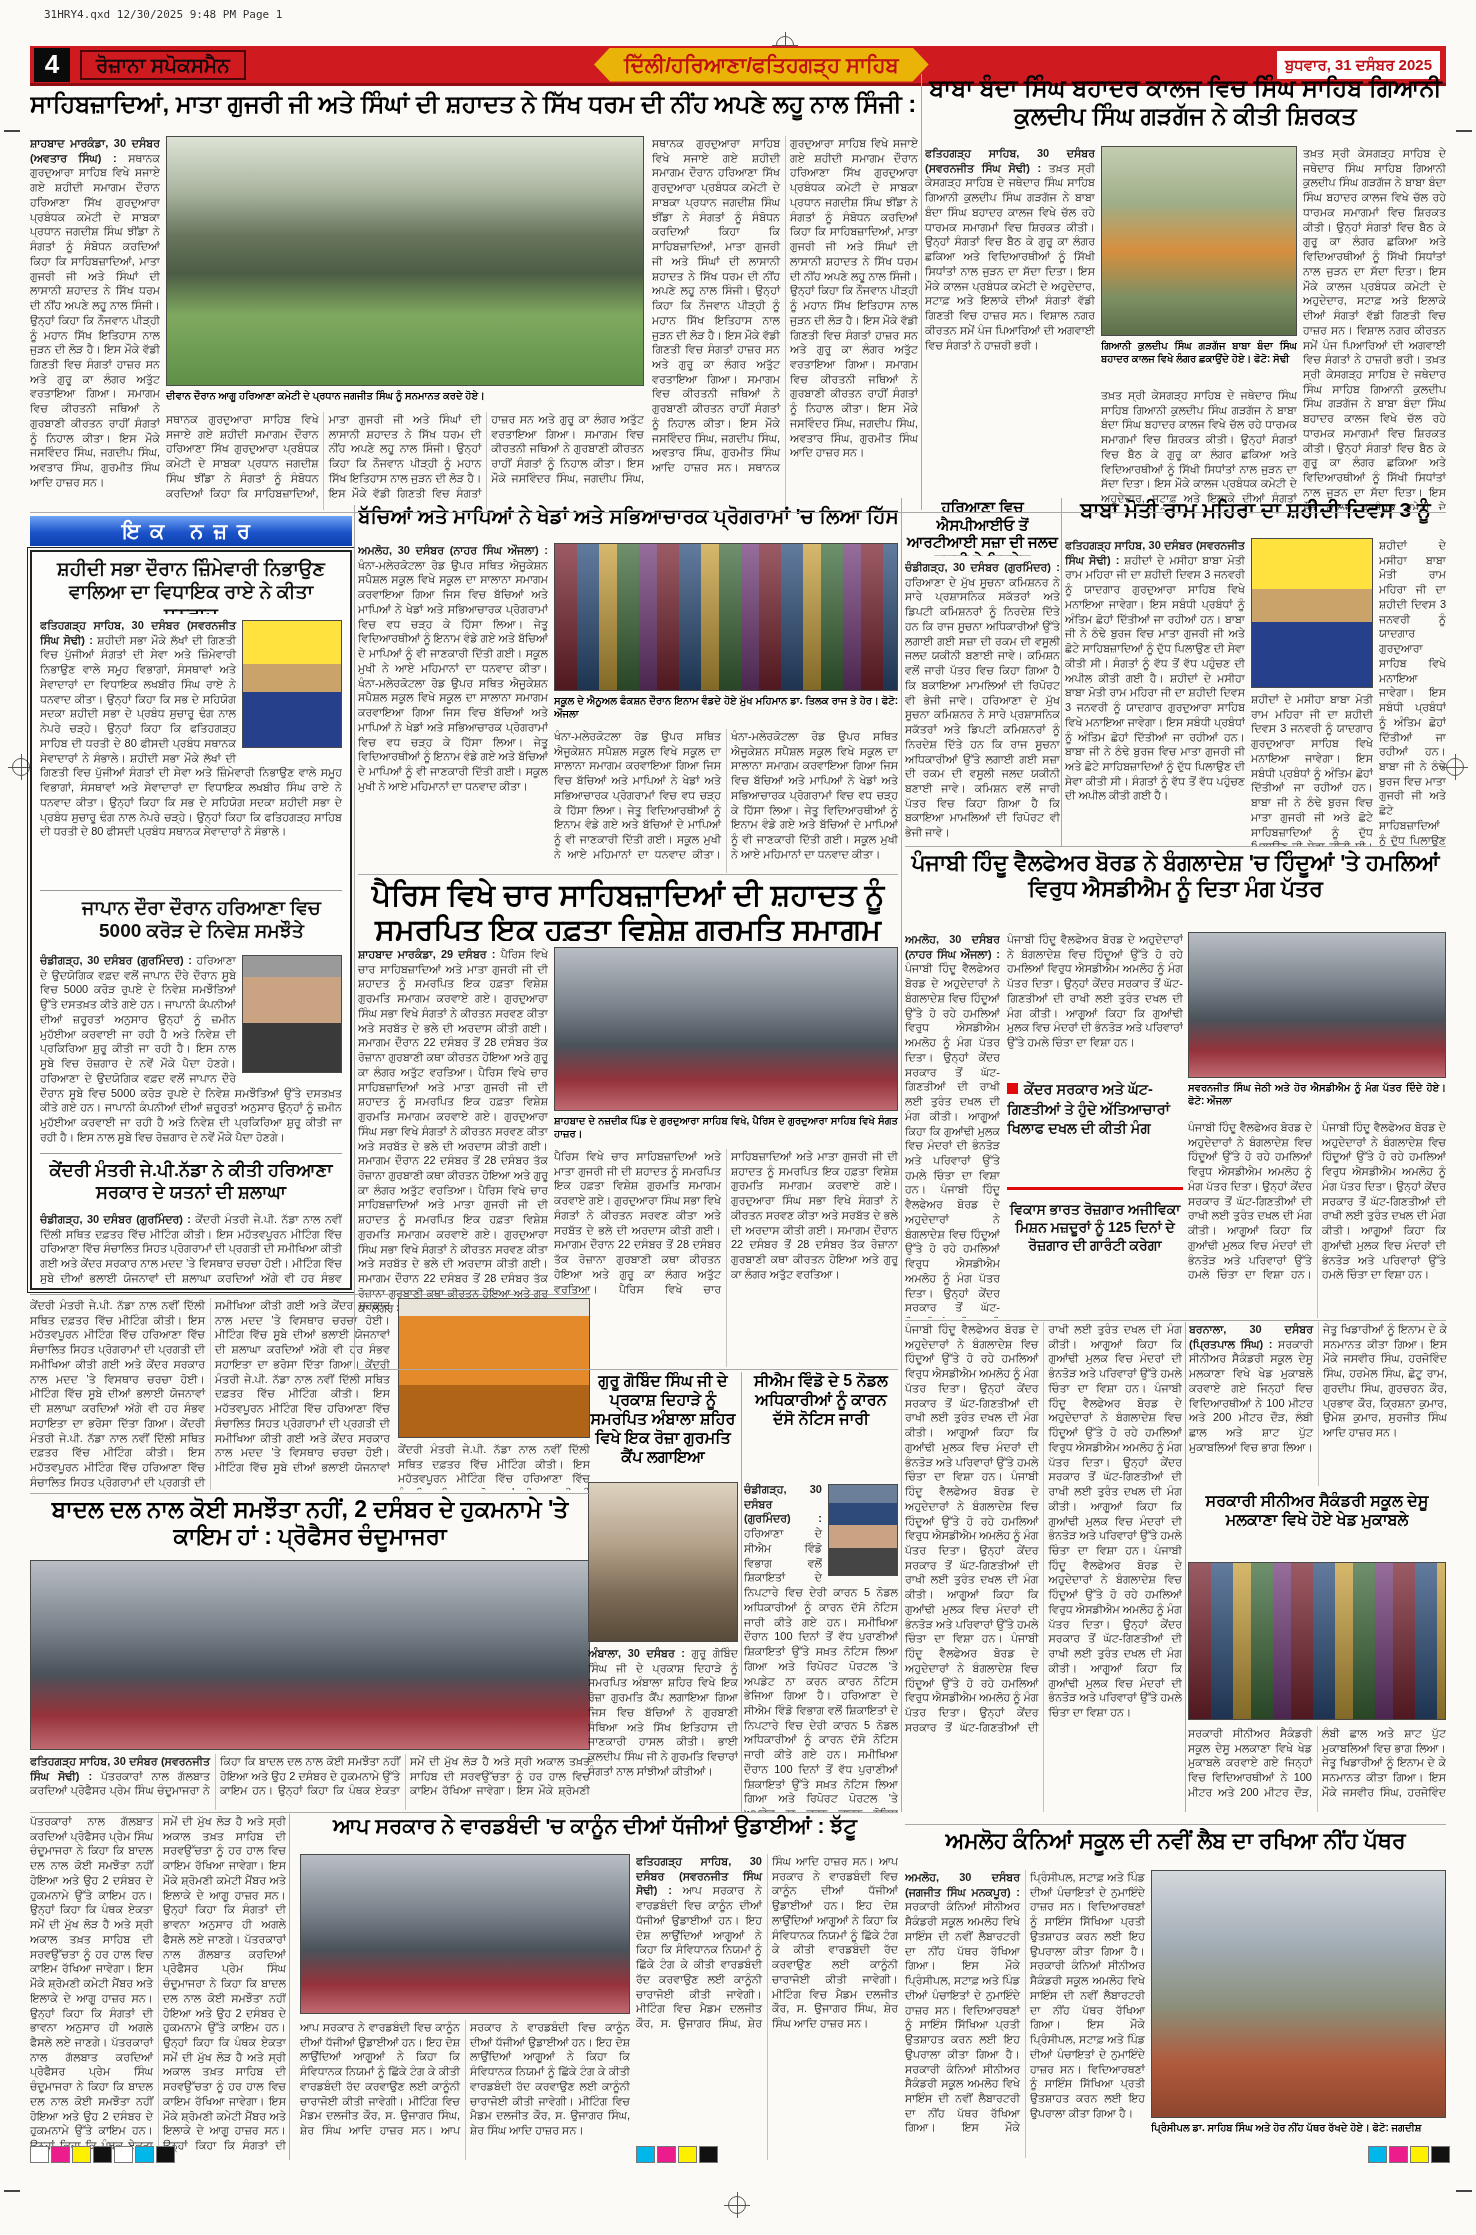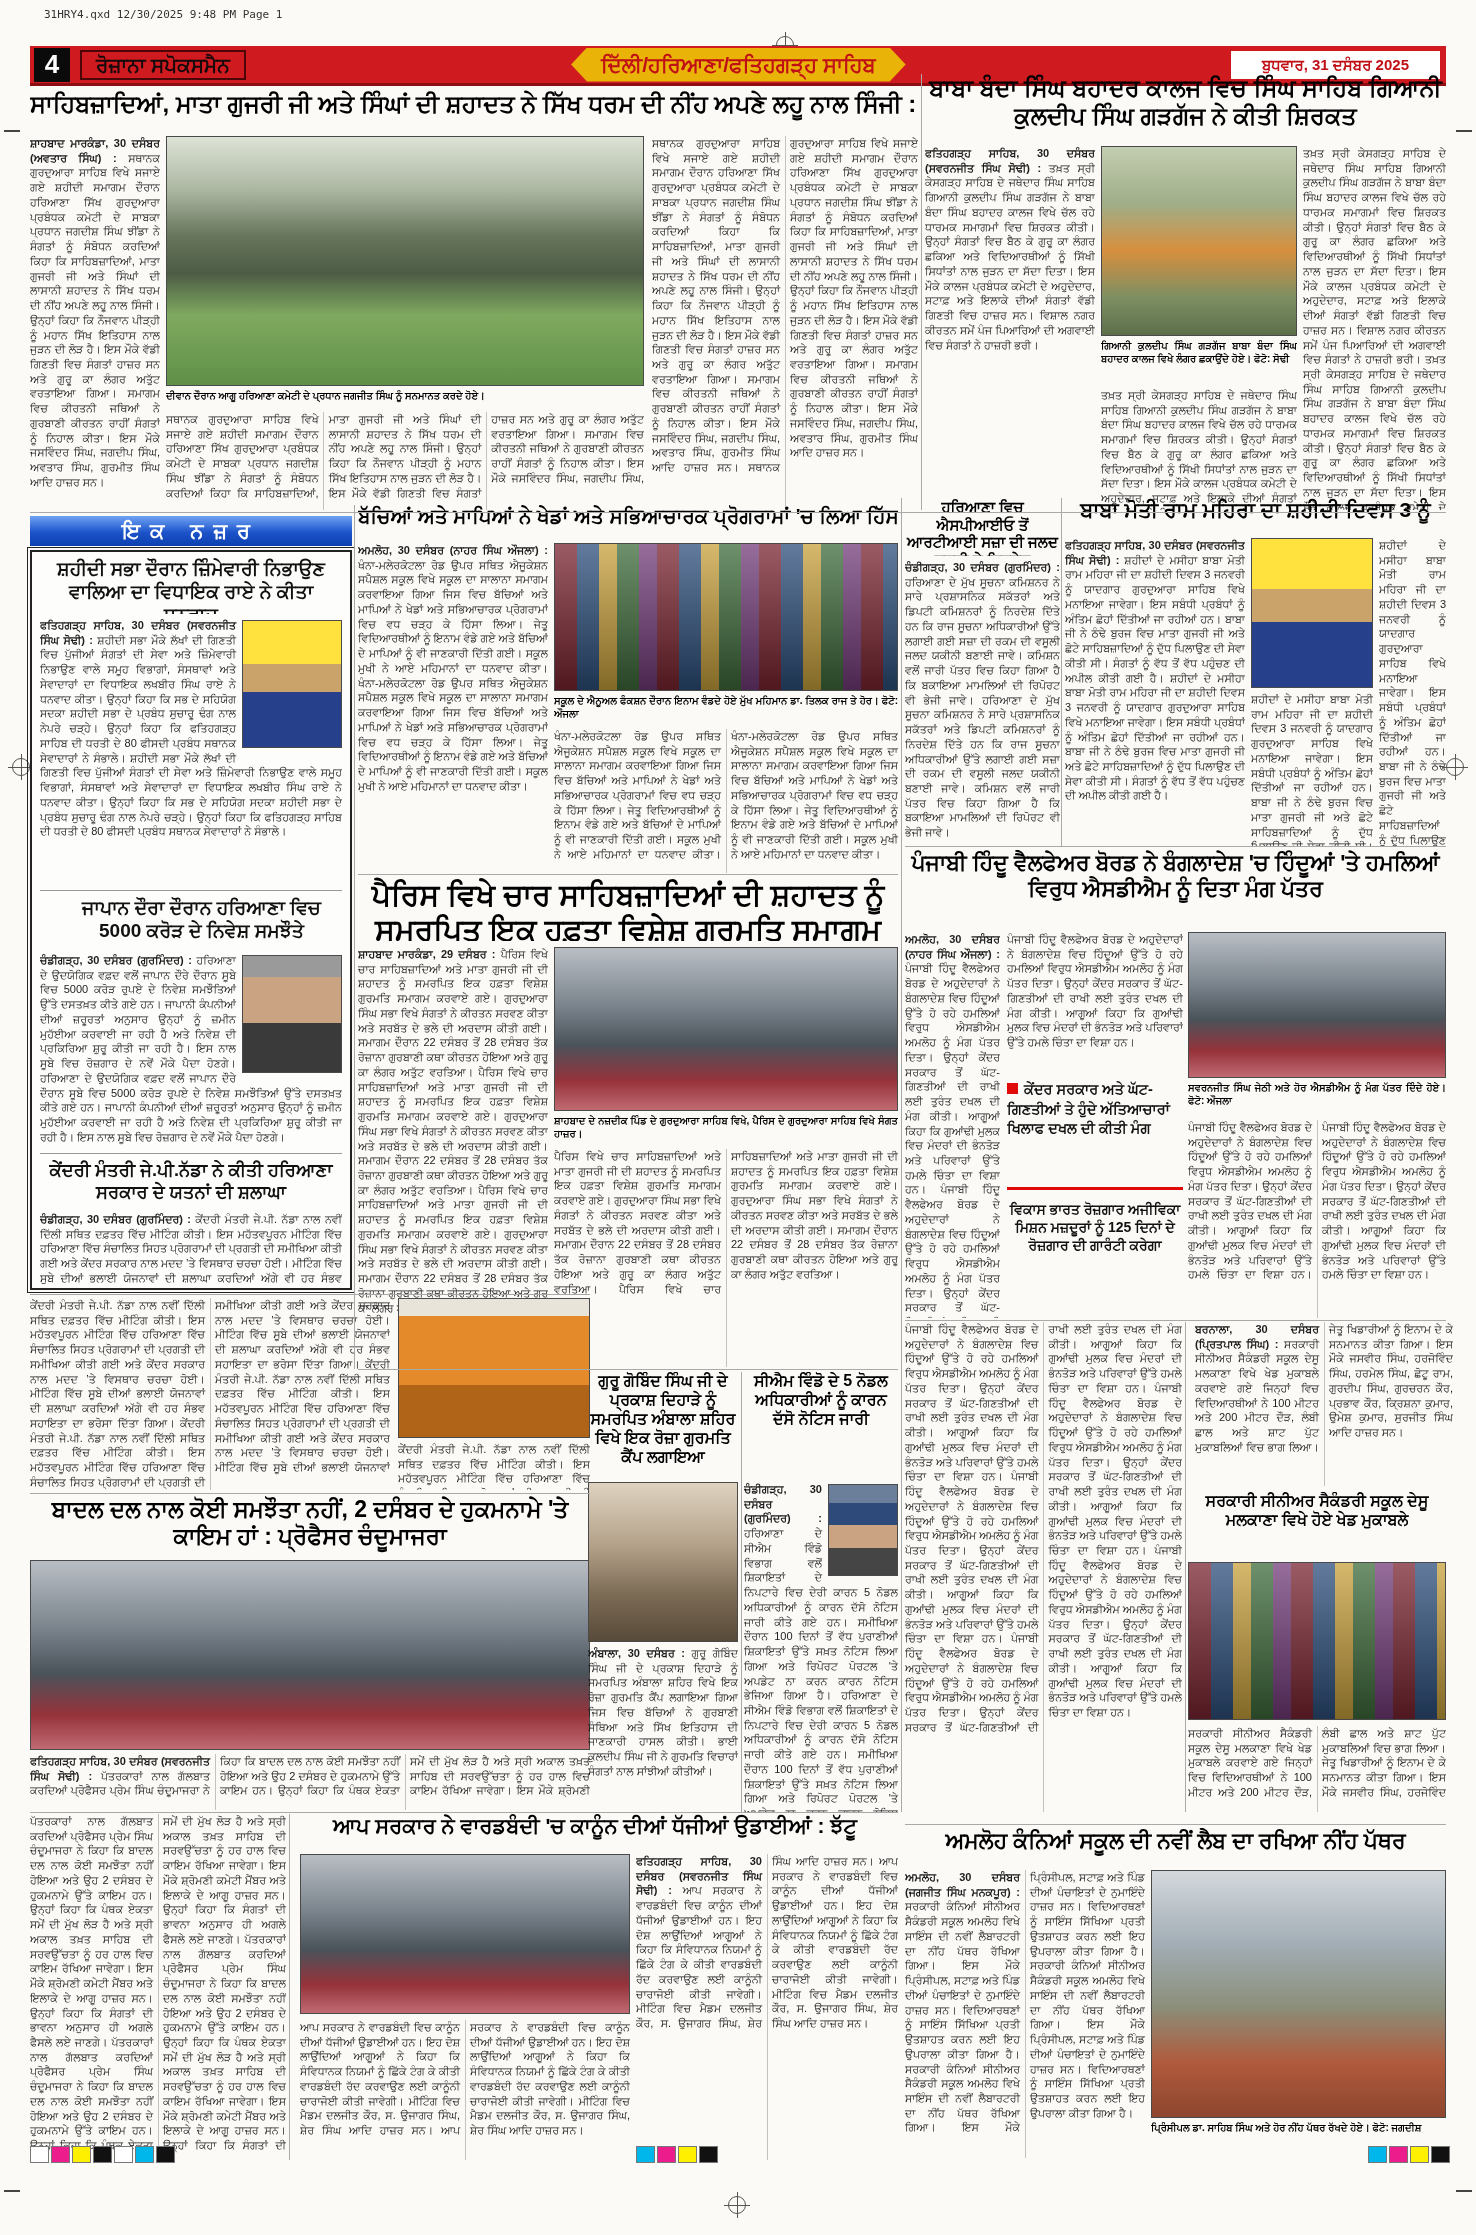--- a/index.html
+++ b/index.html
@@ -15,21 +15,21 @@
   
   .masthead{position:absolute;left:30px;top:46px;width:1416px;height:40px;background:#cf1a20;
             border-bottom:3px solid #8e0d12;display:flex;align-items:center;gap:10px;padding:0;box-sizing:border-box;}
   .pgnum{width:36px;height:34px;margin-left:4px;background:#0b0b0b;color:#fff;font-weight:bold;
          font-size:26px;display:flex;align-items:center;justify-content:center;}
   .papername{border:2px solid #4d0507;color:#17090a;font-weight:bold;font-size:20px;
              padding:2px 14px;line-height:1.1;}
   .ribbon{margin:0 auto;background:#eab308;color:#c01016;font-weight:bold;font-size:21px;
           padding:5px 30px;clip-path:polygon(16px 0,calc(100% - 16px) 0,100% 50%,calc(100% - 16px) 100%,16px 100%,0 50%);
           white-space:nowrap;}
-  .datebox{background:#fff;color:#c01016;font-weight:bold;font-size:15px;padding:5px 31px;
+  .datebox{background:#fff;color:#c01016;font-weight:bold;font-size:15px;padding:5px 8px;
            margin-right:6px;white-space:nowrap;}
   
   .story{position:absolute;}
   .abs{position:absolute;box-sizing:border-box;}
   .hl{font-weight:bold;color:#000;text-align:center;line-height:1.18;overflow:hidden;}
   .nowrap{white-space:nowrap;}
   .bodytxt{font-size:11px;line-height:1.34;text-align:justify;color:#1c1c1c;overflow:hidden;}
   .bodytxt b{font-weight:bold;}
   .cols2{column-count:2;column-gap:10px;column-rule:1px solid #c2c2c2;}
   .cols3{column-count:3;column-gap:10px;column-rule:1px solid #c2c2c2;}
@@ -249,21 +249,21 @@
     <div class="abs hl nowrap" style="left:0;top:0;width:606px;height:34px;font-size:21px;">ਆਪ ਸਰਕਾਰ ਨੇ ਵਾਰਡਬੰਦੀ 'ਚ ਕਾਨੂੰਨ ਦੀਆਂ ਧੱਜੀਆਂ ਉਡਾਈਆਂ : ਝੱਟੂ</div>
     <div class="abs photo ph-meeting" style="left:8px;top:40px;width:330px;height:160px;"></div>
     <div class="abs bodytxt cols2" style="left:8px;top:206px;width:330px;height:140px;">ਆਪ ਸਰਕਾਰ ਨੇ ਵਾਰਡਬੰਦੀ ਵਿਚ ਕਾਨੂੰਨ ਦੀਆਂ ਧੱਜੀਆਂ ਉਡਾਈਆਂ ਹਨ। ਇਹ ਦੋਸ਼ ਲਾਉਂਦਿਆਂ ਆਗੂਆਂ ਨੇ ਕਿਹਾ ਕਿ ਸੰਵਿਧਾਨਕ ਨਿਯਮਾਂ ਨੂੰ ਛਿੱਕੇ ਟੰਗ ਕੇ ਕੀਤੀ ਵਾਰਡਬੰਦੀ ਰੱਦ ਕਰਵਾਉਣ ਲਈ ਕਾਨੂੰਨੀ ਚਾਰਾਜੋਈ ਕੀਤੀ ਜਾਵੇਗੀ। ਮੀਟਿੰਗ ਵਿਚ ਮੈਡਮ ਦਲਜੀਤ ਕੌਰ, ਸ. ਉਜਾਗਰ ਸਿੰਘ, ਸ਼ੇਰ ਸਿੰਘ ਆਦਿ ਹਾਜ਼ਰ ਸਨ। ਆਪ ਸਰਕਾਰ ਨੇ ਵਾਰਡਬੰਦੀ ਵਿਚ ਕਾਨੂੰਨ ਦੀਆਂ ਧੱਜੀਆਂ ਉਡਾਈਆਂ ਹਨ। ਇਹ ਦੋਸ਼ ਲਾਉਂਦਿਆਂ ਆਗੂਆਂ ਨੇ ਕਿਹਾ ਕਿ ਸੰਵਿਧਾਨਕ ਨਿਯਮਾਂ ਨੂੰ ਛਿੱਕੇ ਟੰਗ ਕੇ ਕੀਤੀ ਵਾਰਡਬੰਦੀ ਰੱਦ ਕਰਵਾਉਣ ਲਈ ਕਾਨੂੰਨੀ ਚਾਰਾਜੋਈ ਕੀਤੀ ਜਾਵੇਗੀ। ਮੀਟਿੰਗ ਵਿਚ ਮੈਡਮ ਦਲਜੀਤ ਕੌਰ, ਸ. ਉਜਾਗਰ ਸਿੰਘ, ਸ਼ੇਰ ਸਿੰਘ ਆਦਿ ਹਾਜ਼ਰ ਸਨ।</div>
     <div class="abs bodytxt cols2" style="left:344px;top:40px;width:262px;height:306px;">
       <b>ਫਤਿਹਗੜ੍ਹ ਸਾਹਿਬ, 30 ਦਸੰਬਰ (ਸਵਰਨਜੀਤ ਸਿੰਘ ਸੋਢੀ) :</b>
       <span>ਆਪ ਸਰਕਾਰ ਨੇ ਵਾਰਡਬੰਦੀ ਵਿਚ ਕਾਨੂੰਨ ਦੀਆਂ ਧੱਜੀਆਂ ਉਡਾਈਆਂ ਹਨ। ਇਹ ਦੋਸ਼ ਲਾਉਂਦਿਆਂ ਆਗੂਆਂ ਨੇ ਕਿਹਾ ਕਿ ਸੰਵਿਧਾਨਕ ਨਿਯਮਾਂ ਨੂੰ ਛਿੱਕੇ ਟੰਗ ਕੇ ਕੀਤੀ ਵਾਰਡਬੰਦੀ ਰੱਦ ਕਰਵਾਉਣ ਲਈ ਕਾਨੂੰਨੀ ਚਾਰਾਜੋਈ ਕੀਤੀ ਜਾਵੇਗੀ। ਮੀਟਿੰਗ ਵਿਚ ਮੈਡਮ ਦਲਜੀਤ ਕੌਰ, ਸ. ਉਜਾਗਰ ਸਿੰਘ, ਸ਼ੇਰ ਸਿੰਘ ਆਦਿ ਹਾਜ਼ਰ ਸਨ। ਆਪ ਸਰਕਾਰ ਨੇ ਵਾਰਡਬੰਦੀ ਵਿਚ ਕਾਨੂੰਨ ਦੀਆਂ ਧੱਜੀਆਂ ਉਡਾਈਆਂ ਹਨ। ਇਹ ਦੋਸ਼ ਲਾਉਂਦਿਆਂ ਆਗੂਆਂ ਨੇ ਕਿਹਾ ਕਿ ਸੰਵਿਧਾਨਕ ਨਿਯਮਾਂ ਨੂੰ ਛਿੱਕੇ ਟੰਗ ਕੇ ਕੀਤੀ ਵਾਰਡਬੰਦੀ ਰੱਦ ਕਰਵਾਉਣ ਲਈ ਕਾਨੂੰਨੀ ਚਾਰਾਜੋਈ ਕੀਤੀ ਜਾਵੇਗੀ। ਮੀਟਿੰਗ ਵਿਚ ਮੈਡਮ ਦਲਜੀਤ ਕੌਰ, ਸ. ਉਜਾਗਰ ਸਿੰਘ, ਸ਼ੇਰ ਸਿੰਘ ਆਦਿ ਹਾਜ਼ਰ ਸਨ।</span>
     </div>
   </div>
 
   <div class="story" style="left:1188px;top:1322px;width:258px;height:490px;">
-    <div class="abs bodytxt cols2" style="left:7px;top:0;width:258px;height:164px;">
+    <div class="abs bodytxt cols2" style="left:1px;top:0;width:258px;height:164px;">
       <b>ਬਰਨਾਲਾ, 30 ਦਸੰਬਰ (ਪ੍ਰਿਤਪਾਲ ਸਿੰਘ) :</b>
       <span>ਸਰਕਾਰੀ ਸੀਨੀਅਰ ਸੈਕੰਡਰੀ ਸਕੂਲ ਦੇਸੂ ਮਲਕਾਣਾ ਵਿਖੇ ਖੇਡ ਮੁਕਾਬਲੇ ਕਰਵਾਏ ਗਏ ਜਿਨ੍ਹਾਂ ਵਿਚ ਵਿਦਿਆਰਥੀਆਂ ਨੇ 100 ਮੀਟਰ ਅਤੇ 200 ਮੀਟਰ ਦੌੜ, ਲੰਬੀ ਛਾਲ ਅਤੇ ਸ਼ਾਟ ਪੁੱਟ ਮੁਕਾਬਲਿਆਂ ਵਿਚ ਭਾਗ ਲਿਆ। ਜੇਤੂ ਖਿਡਾਰੀਆਂ ਨੂੰ ਇਨਾਮ ਦੇ ਕੇ ਸਨਮਾਨਤ ਕੀਤਾ ਗਿਆ। ਇਸ ਮੌਕੇ ਜਸਵੀਰ ਸਿੰਘ, ਹਰਜੋਵਿੰਦ ਸਿੰਘ, ਹਰਮੇਲ ਸਿੰਘ, ਛੋਟੂ ਰਾਮ, ਗੁਰਦੀਪ ਸਿੰਘ, ਗੁਰਚਰਨ ਕੌਰ, ਪ੍ਰਭਾਵ ਕੌਰ, ਕ੍ਰਿਸ਼ਨਾ ਕੁਮਾਰ, ਉਮੇਸ਼ ਕੁਮਾਰ, ਸੁਰਜੀਤ ਸਿੰਘ ਆਦਿ ਹਾਜ਼ਰ ਸਨ।</span>
     </div>
     <div class="abs hl" style="left:0;top:170px;width:258px;height:66px;font-size:16px;">ਸਰਕਾਰੀ ਸੀਨੀਅਰ ਸੈਕੰਡਰੀ ਸਕੂਲ ਦੇਸੂ ਮਲਕਾਣਾ ਵਿਖੇ ਹੋਏ ਖੇਡ ਮੁਕਾਬਲੇ</div>
     <div class="abs photo ph-crowd" style="left:0;top:240px;width:258px;height:158px;"></div>
     <div class="abs bodytxt cols2" style="left:0;top:404px;width:258px;height:86px;">ਸਰਕਾਰੀ ਸੀਨੀਅਰ ਸੈਕੰਡਰੀ ਸਕੂਲ ਦੇਸੂ ਮਲਕਾਣਾ ਵਿਖੇ ਖੇਡ ਮੁਕਾਬਲੇ ਕਰਵਾਏ ਗਏ ਜਿਨ੍ਹਾਂ ਵਿਚ ਵਿਦਿਆਰਥੀਆਂ ਨੇ 100 ਮੀਟਰ ਅਤੇ 200 ਮੀਟਰ ਦੌੜ, ਲੰਬੀ ਛਾਲ ਅਤੇ ਸ਼ਾਟ ਪੁੱਟ ਮੁਕਾਬਲਿਆਂ ਵਿਚ ਭਾਗ ਲਿਆ। ਜੇਤੂ ਖਿਡਾਰੀਆਂ ਨੂੰ ਇਨਾਮ ਦੇ ਕੇ ਸਨਮਾਨਤ ਕੀਤਾ ਗਿਆ। ਇਸ ਮੌਕੇ ਜਸਵੀਰ ਸਿੰਘ, ਹਰਜੋਵਿੰਦ ਸਿੰਘ, ਹਰਮੇਲ ਸਿੰਘ, ਛੋਟੂ ਰਾਮ, ਗੁਰਦੀਪ ਸਿੰਘ, ਗੁਰਚਰਨ ਕੌਰ, ਪ੍ਰਭਾਵ ਕੌਰ, ਕ੍ਰਿਸ਼ਨਾ ਕੁਮਾਰ, ਉਮੇਸ਼ ਕੁਮਾਰ, ਸੁਰਜੀਤ ਸਿੰਘ ਆਦਿ ਹਾਜ਼ਰ ਸਨ।</div>
   </div>
 
   <div class="story" style="left:905px;top:1828px;width:541px;height:330px;">
     <div class="abs hl nowrap" style="left:0;top:0;width:541px;height:36px;font-size:22px;">ਅਮਲੋਹ ਕੰਨਿਆਂ ਸਕੂਲ ਦੀ ਨਵੀਂ ਲੈਬ ਦਾ ਰਖਿਆ ਨੀਂਹ ਪੱਥਰ</div>

